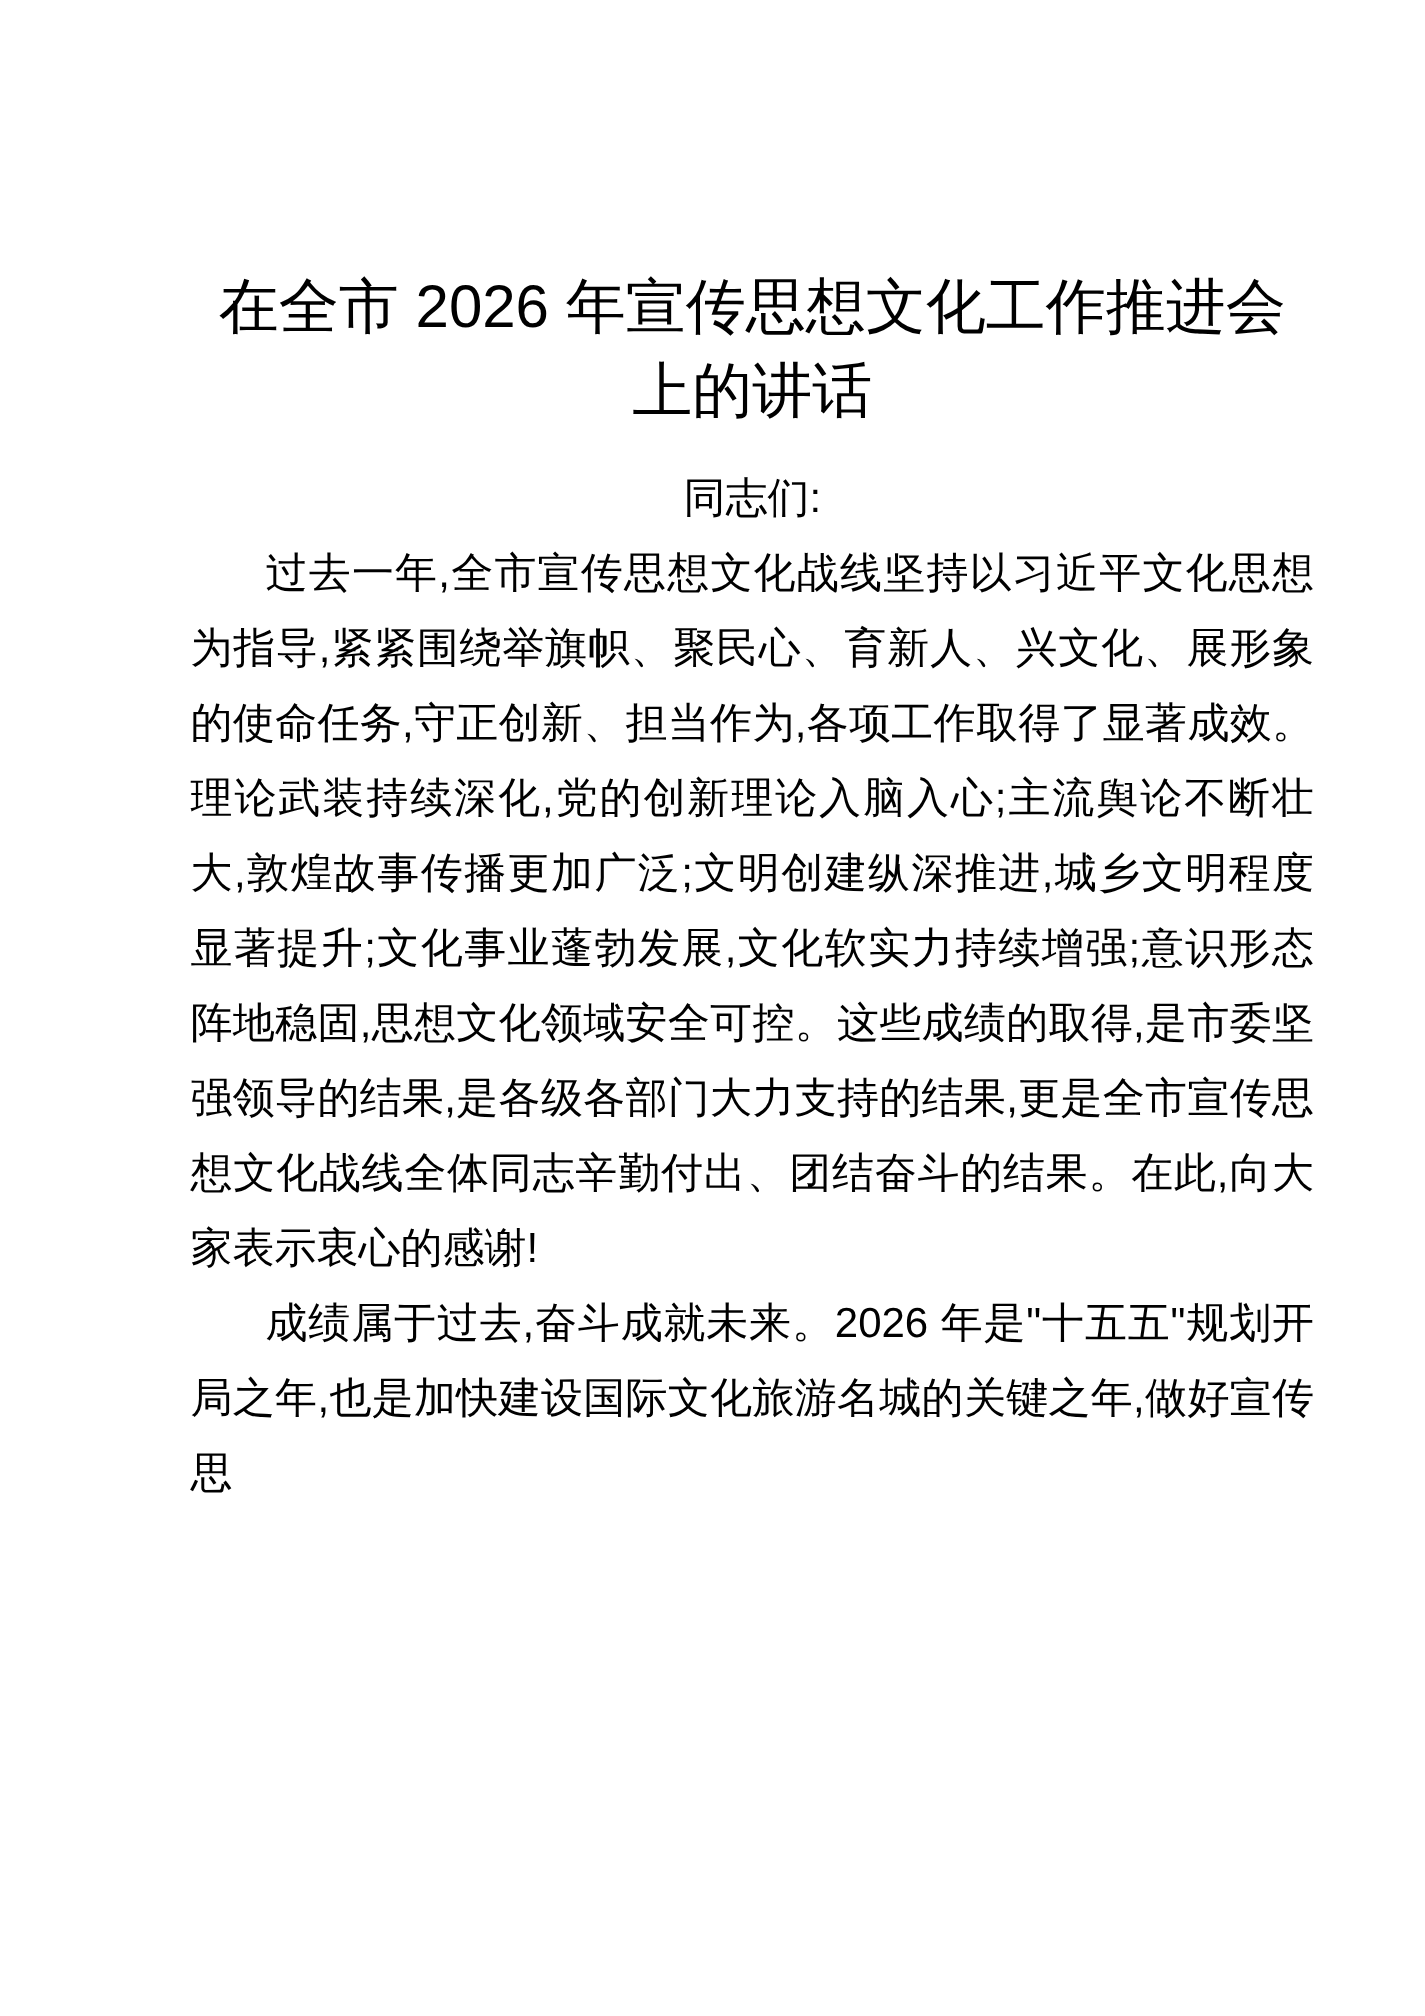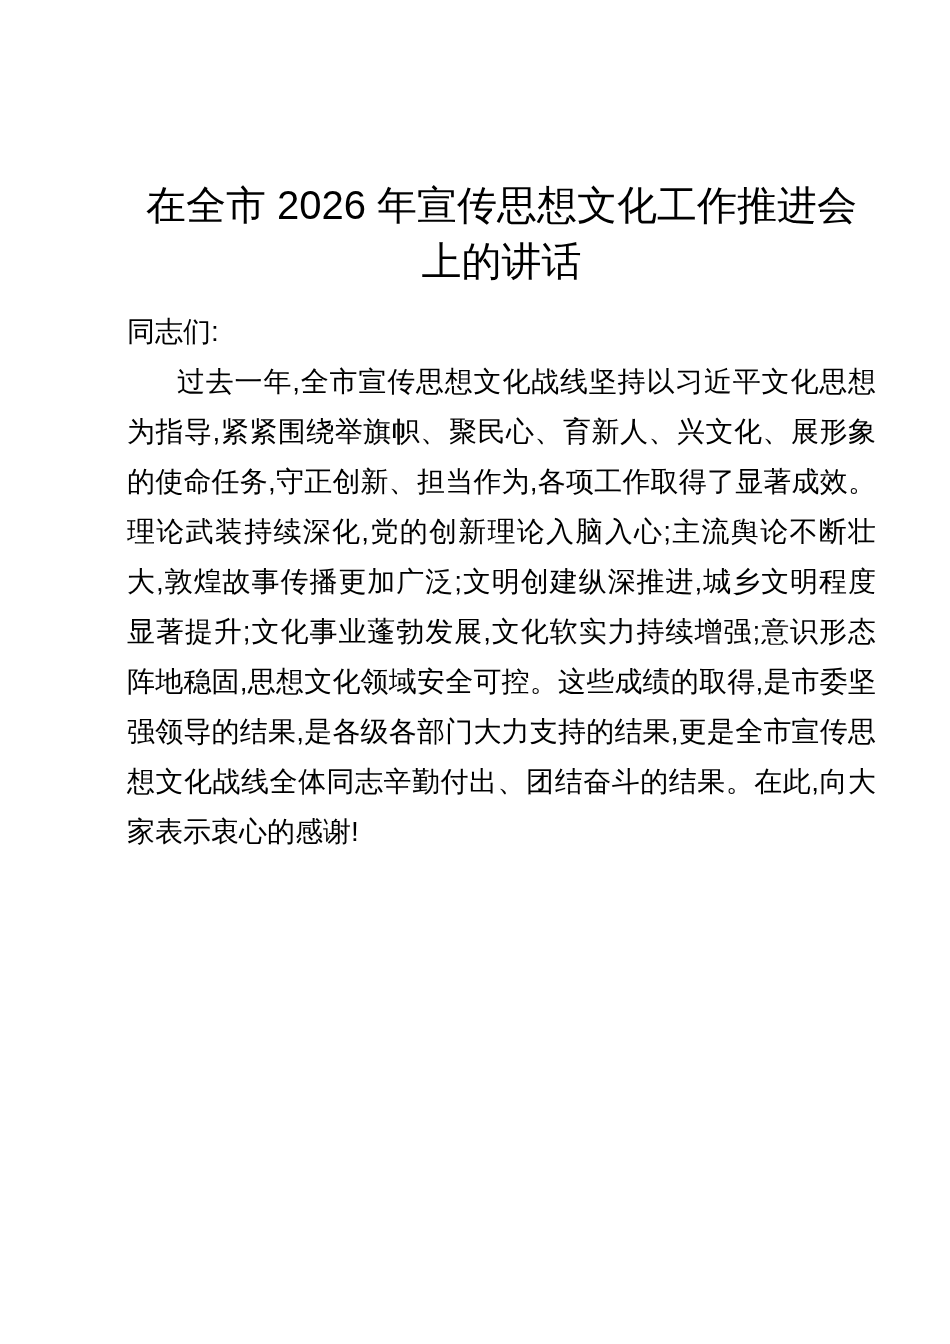--- a/index.html
+++ b/index.html
@@ -30,32 +30,33 @@
   .doc-body p {
     margin: 0;
     font-size: 28px;
     line-height: 50px;
     text-align: justify;
     text-justify: inter-ideograph;
     word-break: break-all;
   }
   .doc-body p.salutation {
     text-indent: 0;
-    text-align: left;
+    text-align: center;
   }
   .doc-body p.indented {
     text-indent: 50px;
   }
 </style>
 </head>
 <body>
 
 <div class="page">
   <h1 class="doc-title">在全市 2026 年宣传思想文化工作推进会上的讲话</h1>
 
   <div class="doc-body">
     <p class="salutation">同志们:</p>
 
 
     <p class="indented">过去一年,全市宣传思想文化战线坚持以习近平文化思想为指导,紧紧围绕举旗帜、聚民心、育新人、兴文化、展形象的使命任务,守正创新、担当作为,各项工作取得了显著成效。理论武装持续深化,党的创新理论入脑入心;主流舆论不断壮大,敦煌故事传播更加广泛;文明创建纵深推进,城乡文明程度显著提升;文化事业蓬勃发展,文化软实力持续增强;意识形态阵地稳固,思想文化领域安全可控。这些成绩的取得,是市委坚强领导的结果,是各级各部门大力支持的结果,更是全市宣传思想文化战线全体同志辛勤付出、团结奋斗的结果。在此,向大家表示衷心的感谢!</p>
 
+    <p class="indented">成绩属于过去,奋斗成就未来。2026 年是"十五五"规划开局之年,也是加快建设国际文化旅游名城的关键之年,做好宣传思</p>
   </div>
 </div>
 
 </body></html>

